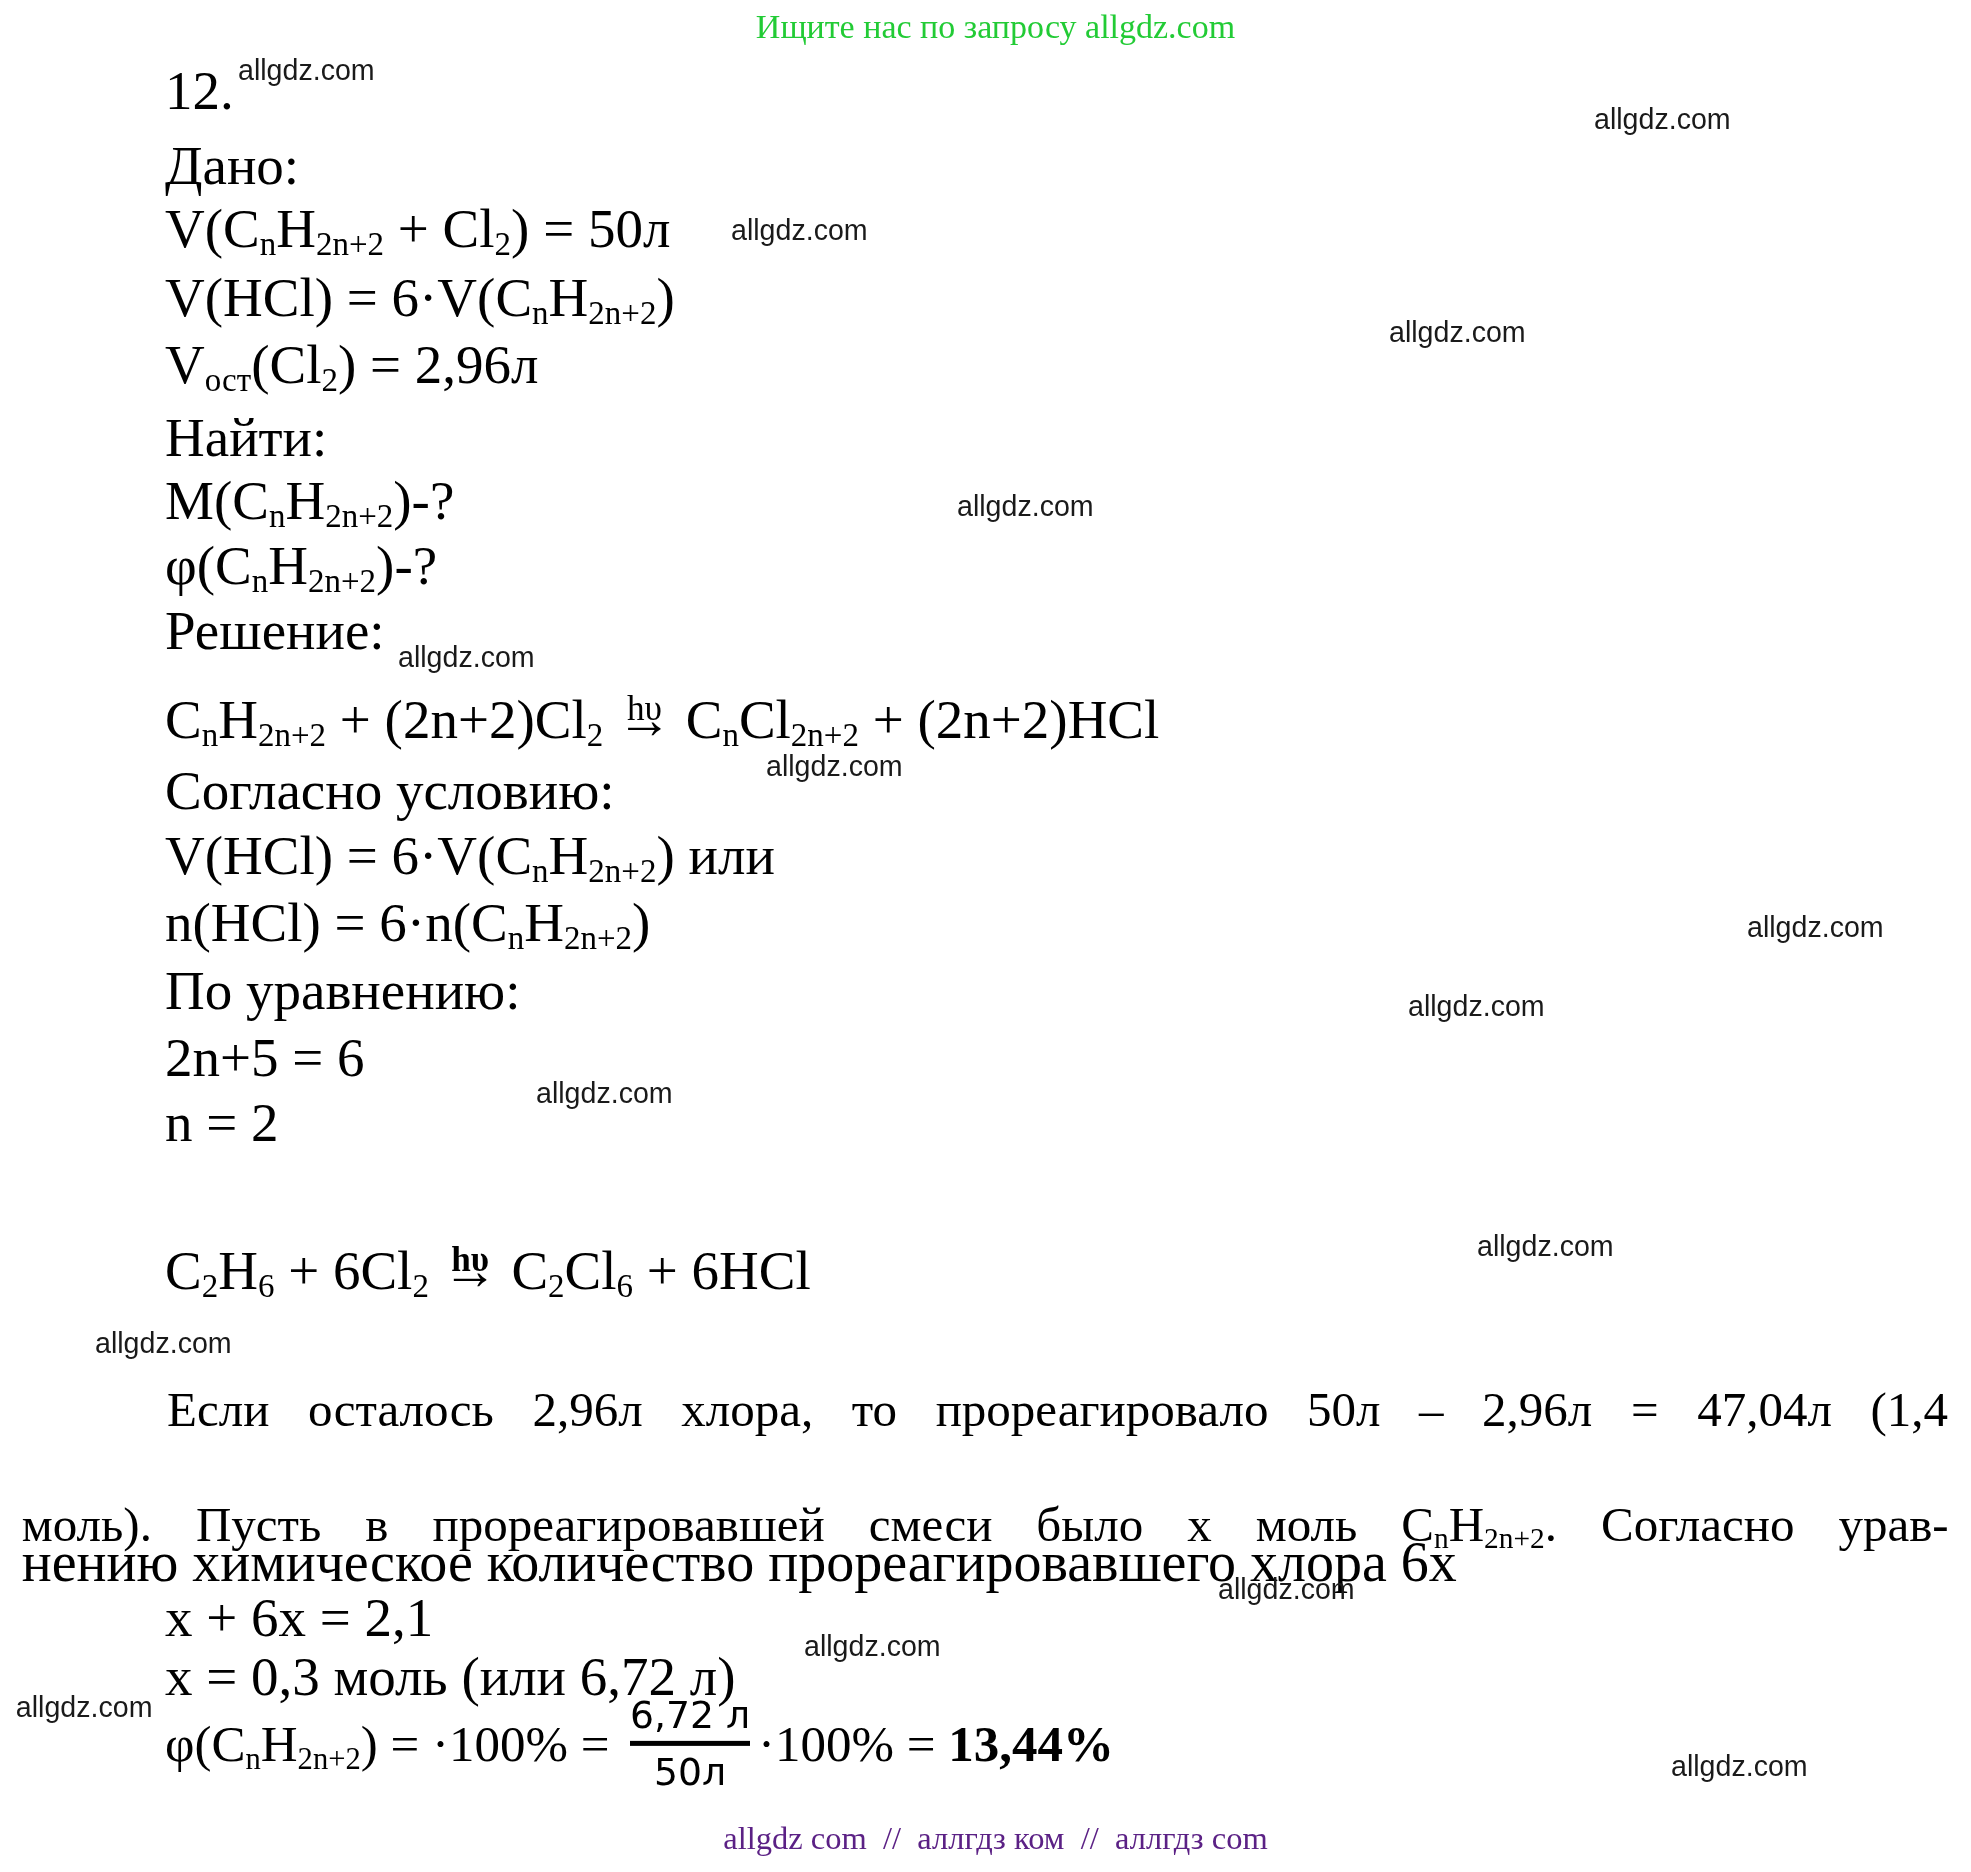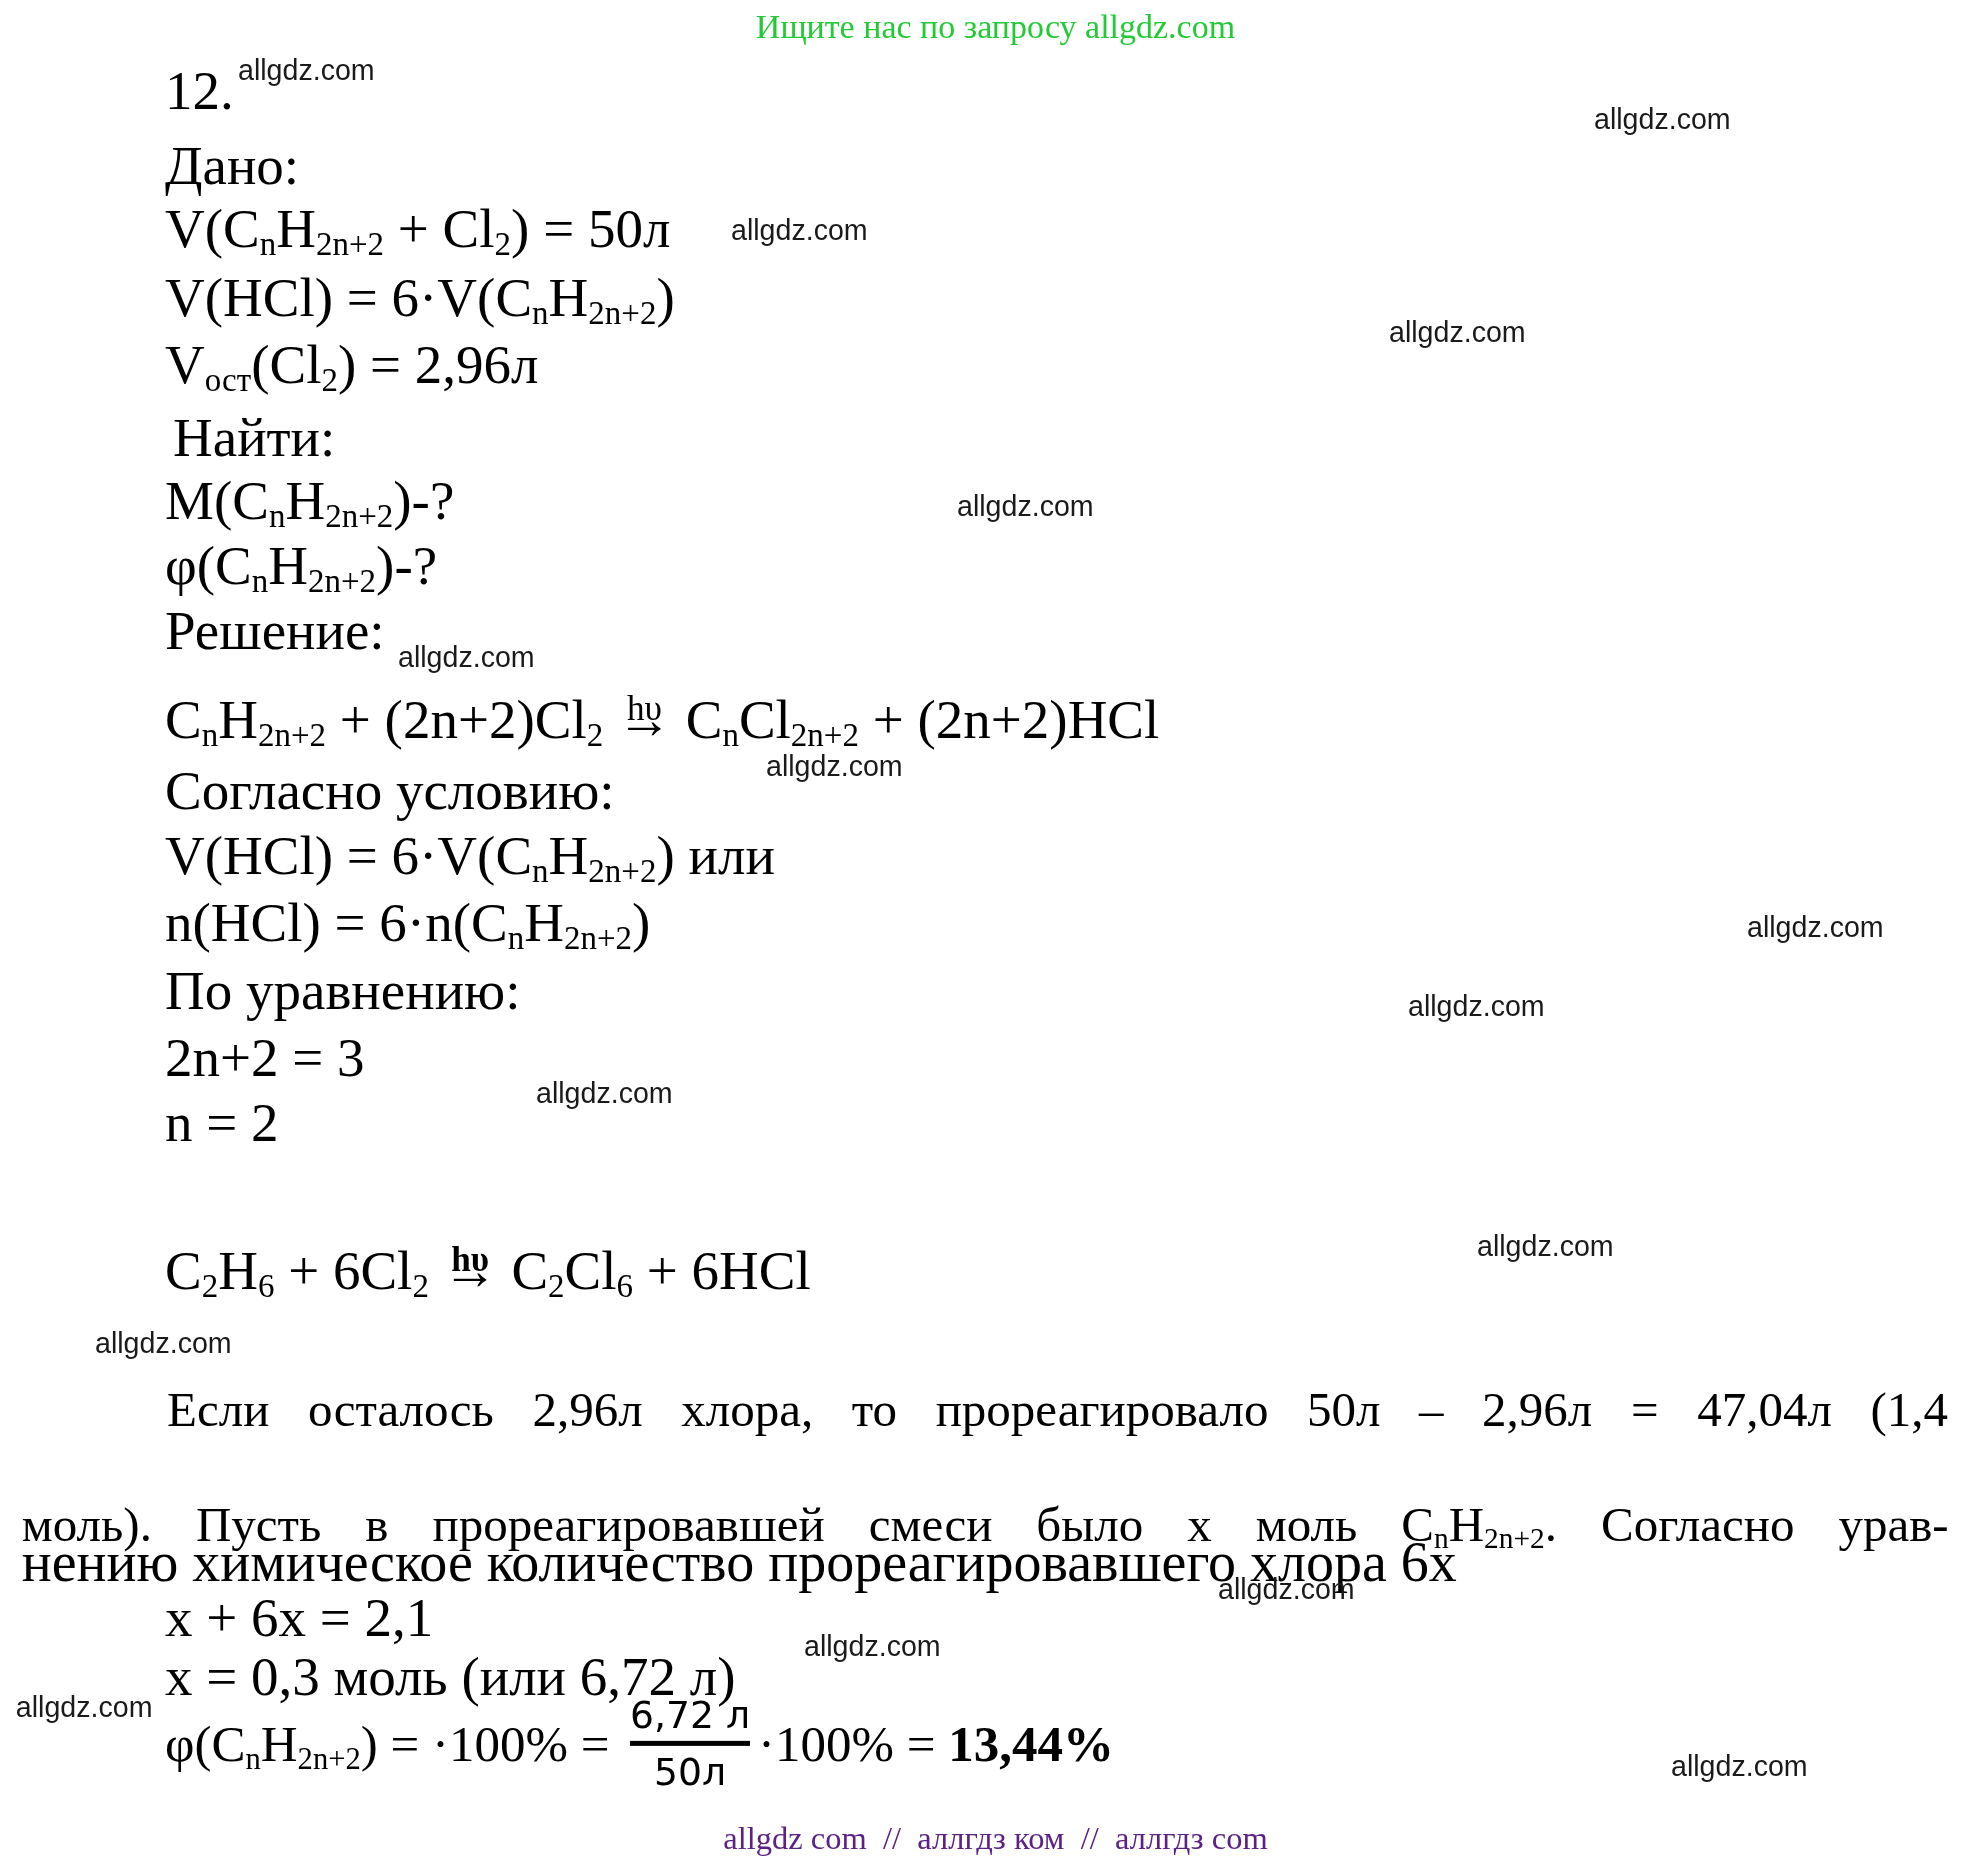--- a/index.html
+++ b/index.html
@@ -43,36 +43,36 @@
 <div class="wm" style="left:238px;top:55px;">allgdz.com</div>
 <div class="wm" style="left:1594px;top:104px;">allgdz.com</div>
 
 <div class="line" style="left:165px;top:134px;">Дано:</div>
 <div class="line" style="left:165px;top:197px;">V(C<span class="sub">n</span>H<span class="sub">2n+2</span> + Cl<span class="sub">2</span>) = 50л</div>
 <div class="wm" style="left:731px;top:215px;">allgdz.com</div>
 <div class="line" style="left:165px;top:266px;">V(HCl) = 6·V(C<span class="sub">n</span>H<span class="sub">2n+2</span>)</div>
 <div class="wm" style="left:1389px;top:317px;">allgdz.com</div>
 <div class="line" style="left:165px;top:333px;">V<span class="sub">ост</span>(Cl<span class="sub">2</span>) = 2,96л</div>
 
-<div class="line" style="left:173px;top:406px;">Найти:</div>
+<div class="line" style="left:165px;top:406px;">Найти:</div>
 <div class="line" style="left:165px;top:469px;">M(C<span class="sub">n</span>H<span class="sub">2n+2</span>)-?</div>
 <div class="wm" style="left:957px;top:491px;">allgdz.com</div>
 <div class="line" style="left:165px;top:534px;">φ(C<span class="sub">n</span>H<span class="sub">2n+2</span>)-?</div>
 
 <div class="line" style="left:165px;top:599px;">Решение:</div>
 <div class="wm" style="left:398px;top:642px;">allgdz.com</div>
 <div class="line" style="left:165px;top:688px;">C<span class="sub">n</span>H<span class="sub">2n+2</span> + (2n+2)Cl<span class="sub">2</span> <span class="ovr"><span class="ovr-top"><span class="i">hυ</span></span><span class="ovr-base">→</span></span> C<span class="sub">n</span>Cl<span class="sub">2n+2</span> + (2n+2)HCl</div>
 <div class="line" style="left:165px;top:759px;">Согласно условию:</div>
 <div class="wm" style="left:766px;top:751px;">allgdz.com</div>
 <div class="line" style="left:165px;top:824px;">V(HCl) = 6·V(C<span class="sub">n</span>H<span class="sub">2n+2</span>) или</div>
 <div class="line" style="left:165px;top:891px;">n(HCl) = 6·n(C<span class="sub">n</span>H<span class="sub">2n+2</span>)</div>
 <div class="wm" style="left:1747px;top:912px;">allgdz.com</div>
 <div class="line" style="left:165px;top:959px;">По уравнению:</div>
 <div class="wm" style="left:1408px;top:991px;">allgdz.com</div>
-<div class="line" style="left:165px;top:1026px;">2n+2 = 3</div>
+<div class="line" style="left:165px;top:1026px;">2n+5 = 6</div>
 <div class="line" style="left:165px;top:1091px;">n = 2</div>
 <div class="wm" style="left:536px;top:1078px;">allgdz.com</div>
 
 <div class="line" style="left:165px;top:1239px;">C<span class="sub">2</span>H<span class="sub">6</span> + 6Cl<span class="sub">2</span> <span class="ovr"><span class="ovr-top"><span class="b"><span class="i">hυ</span></span></span><span class="ovr-base">→</span></span> C<span class="sub">2</span>Cl<span class="sub">6</span> + 6HCl</div>
 <div class="wm" style="left:1477px;top:1231px;">allgdz.com</div>
 <div class="wm" style="left:95px;top:1328px;">allgdz.com</div>
 
 <div class="line para" style="left:167px;top:1381px;width:1781px;">Если осталось 2,96л хлора, то прореагировало 50л – 2,96л = 47,04л (1,4</div>
 <div class="line para" style="left:21.7px;top:1496px;width:1927px;">моль). Пусть в прореагировавшей смеси было x моль C<span class="sub">n</span>H<span class="sub">2n+2</span>. Согласно урав-</div>
 <div class="line para-last" style="left:21.7px;top:1529px;">нению химическое количество прореагировавшего хлора 6x</div>

